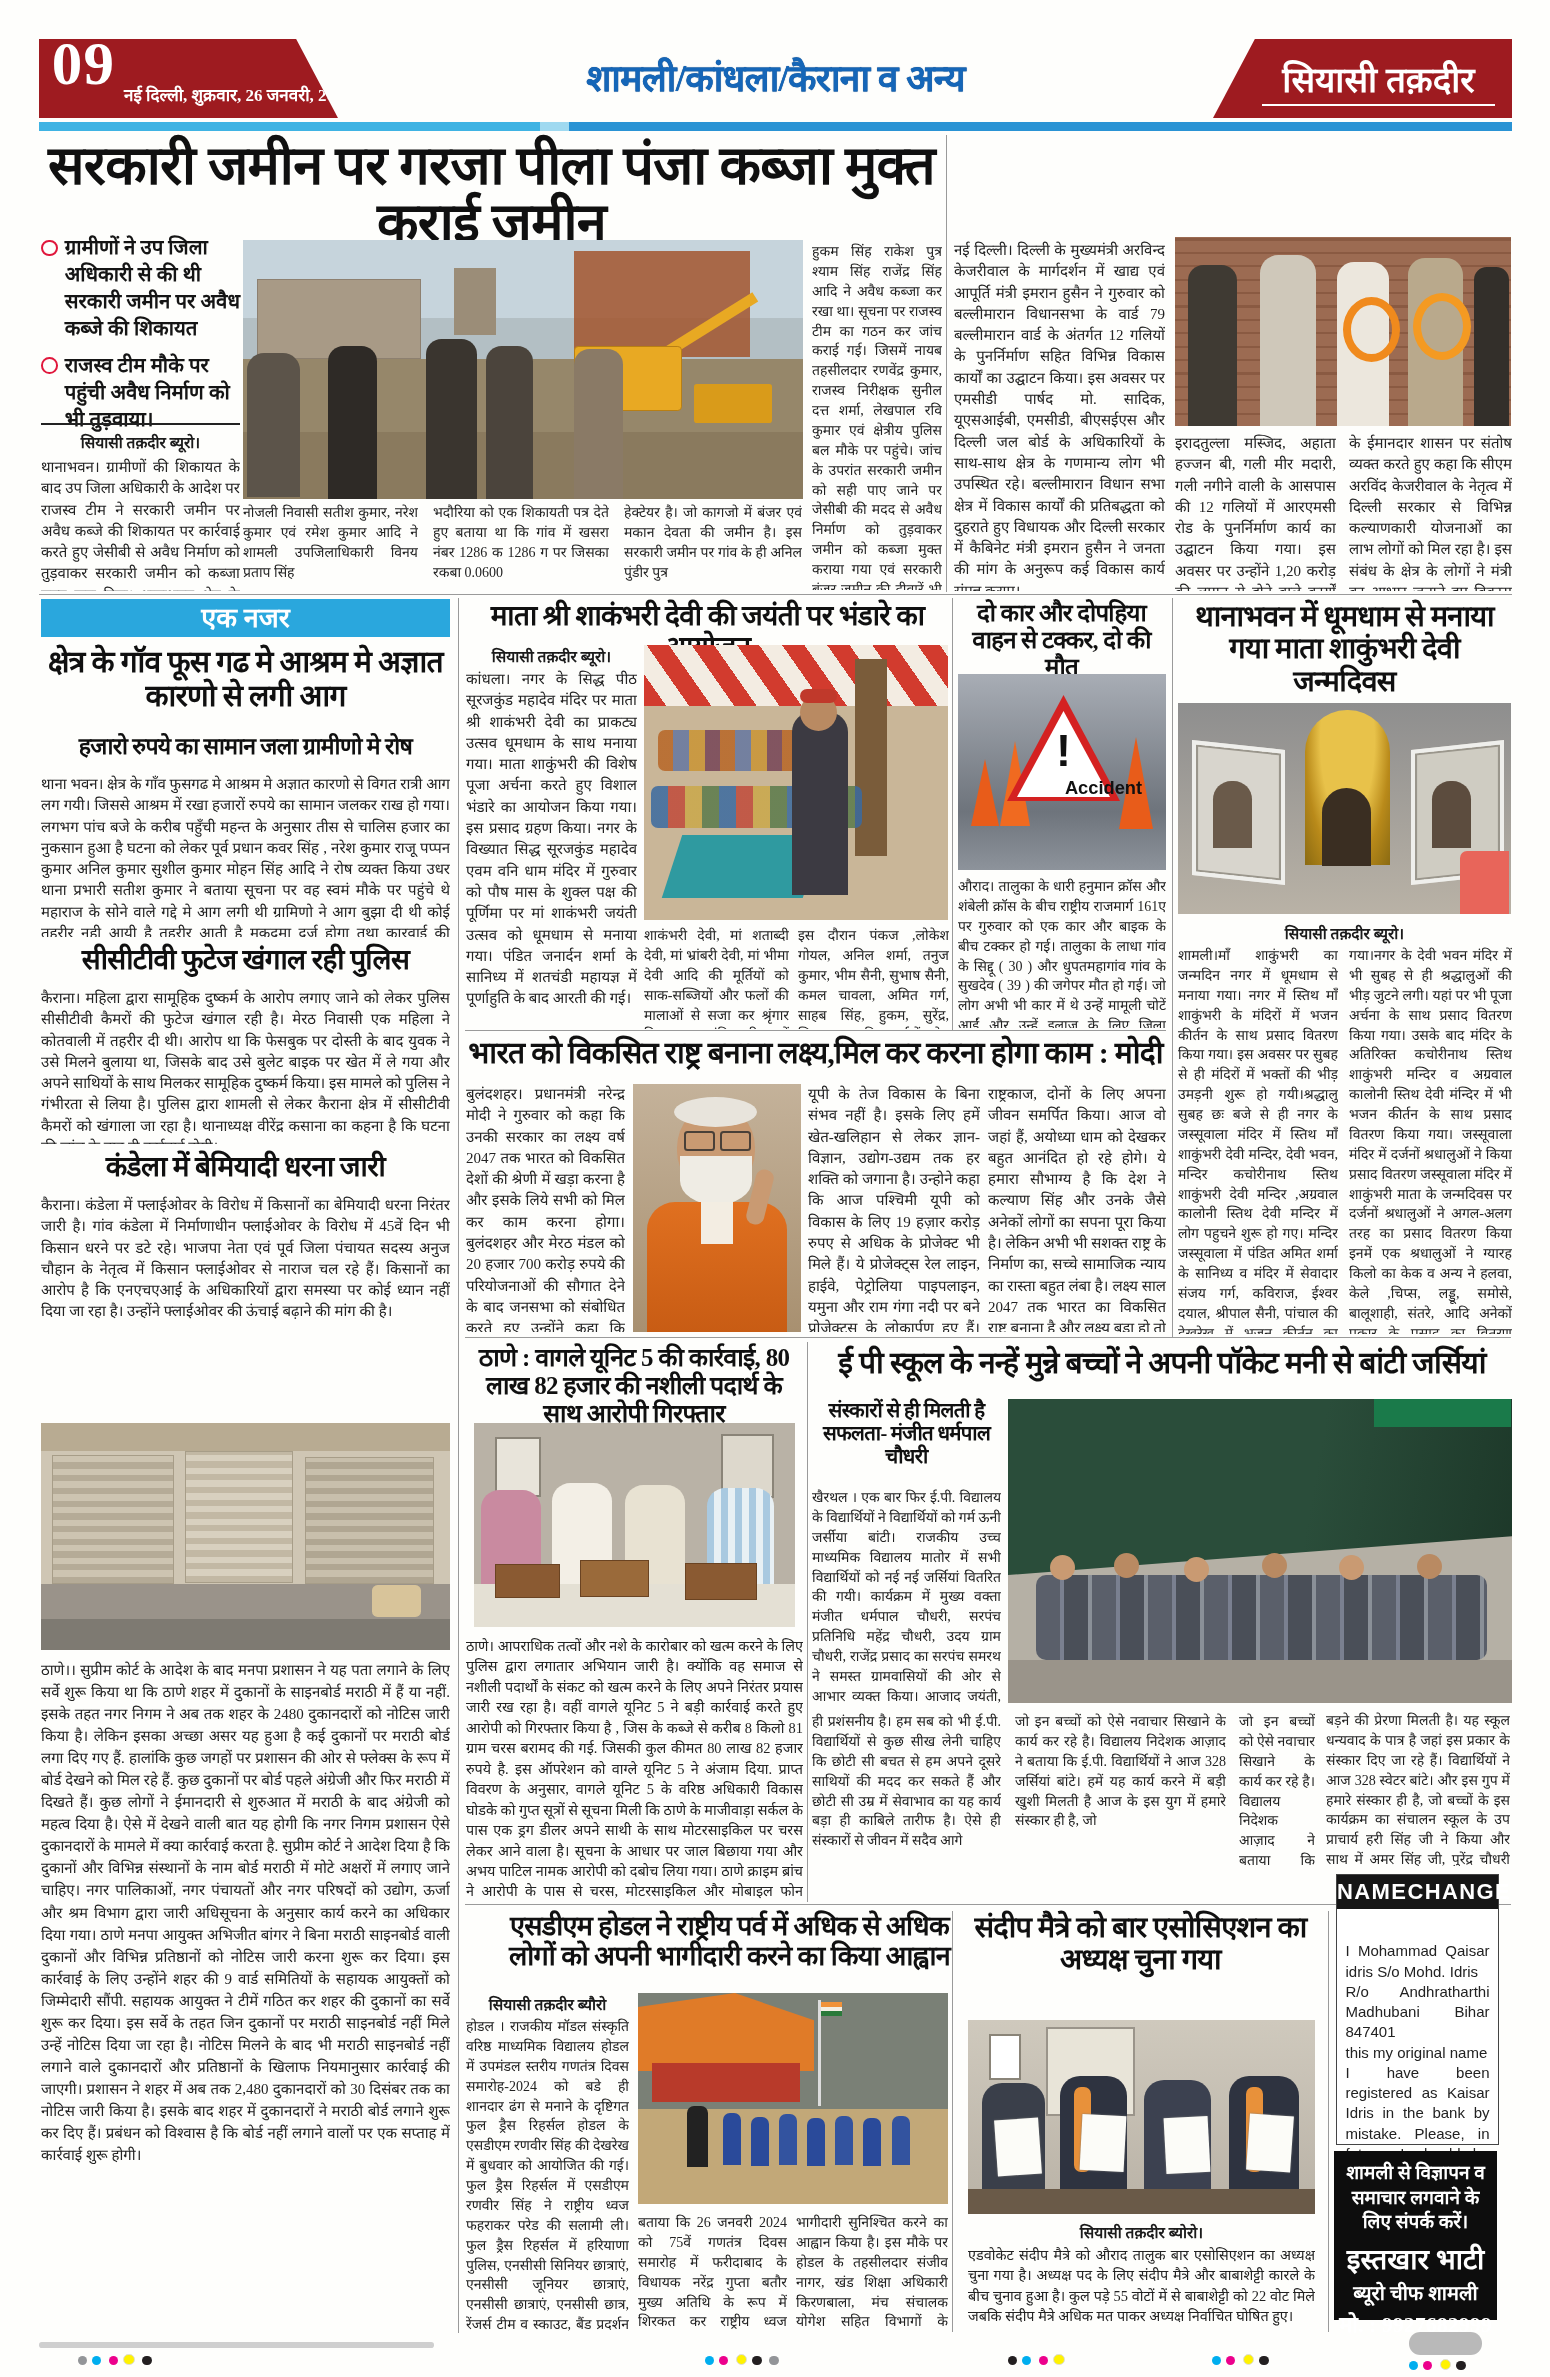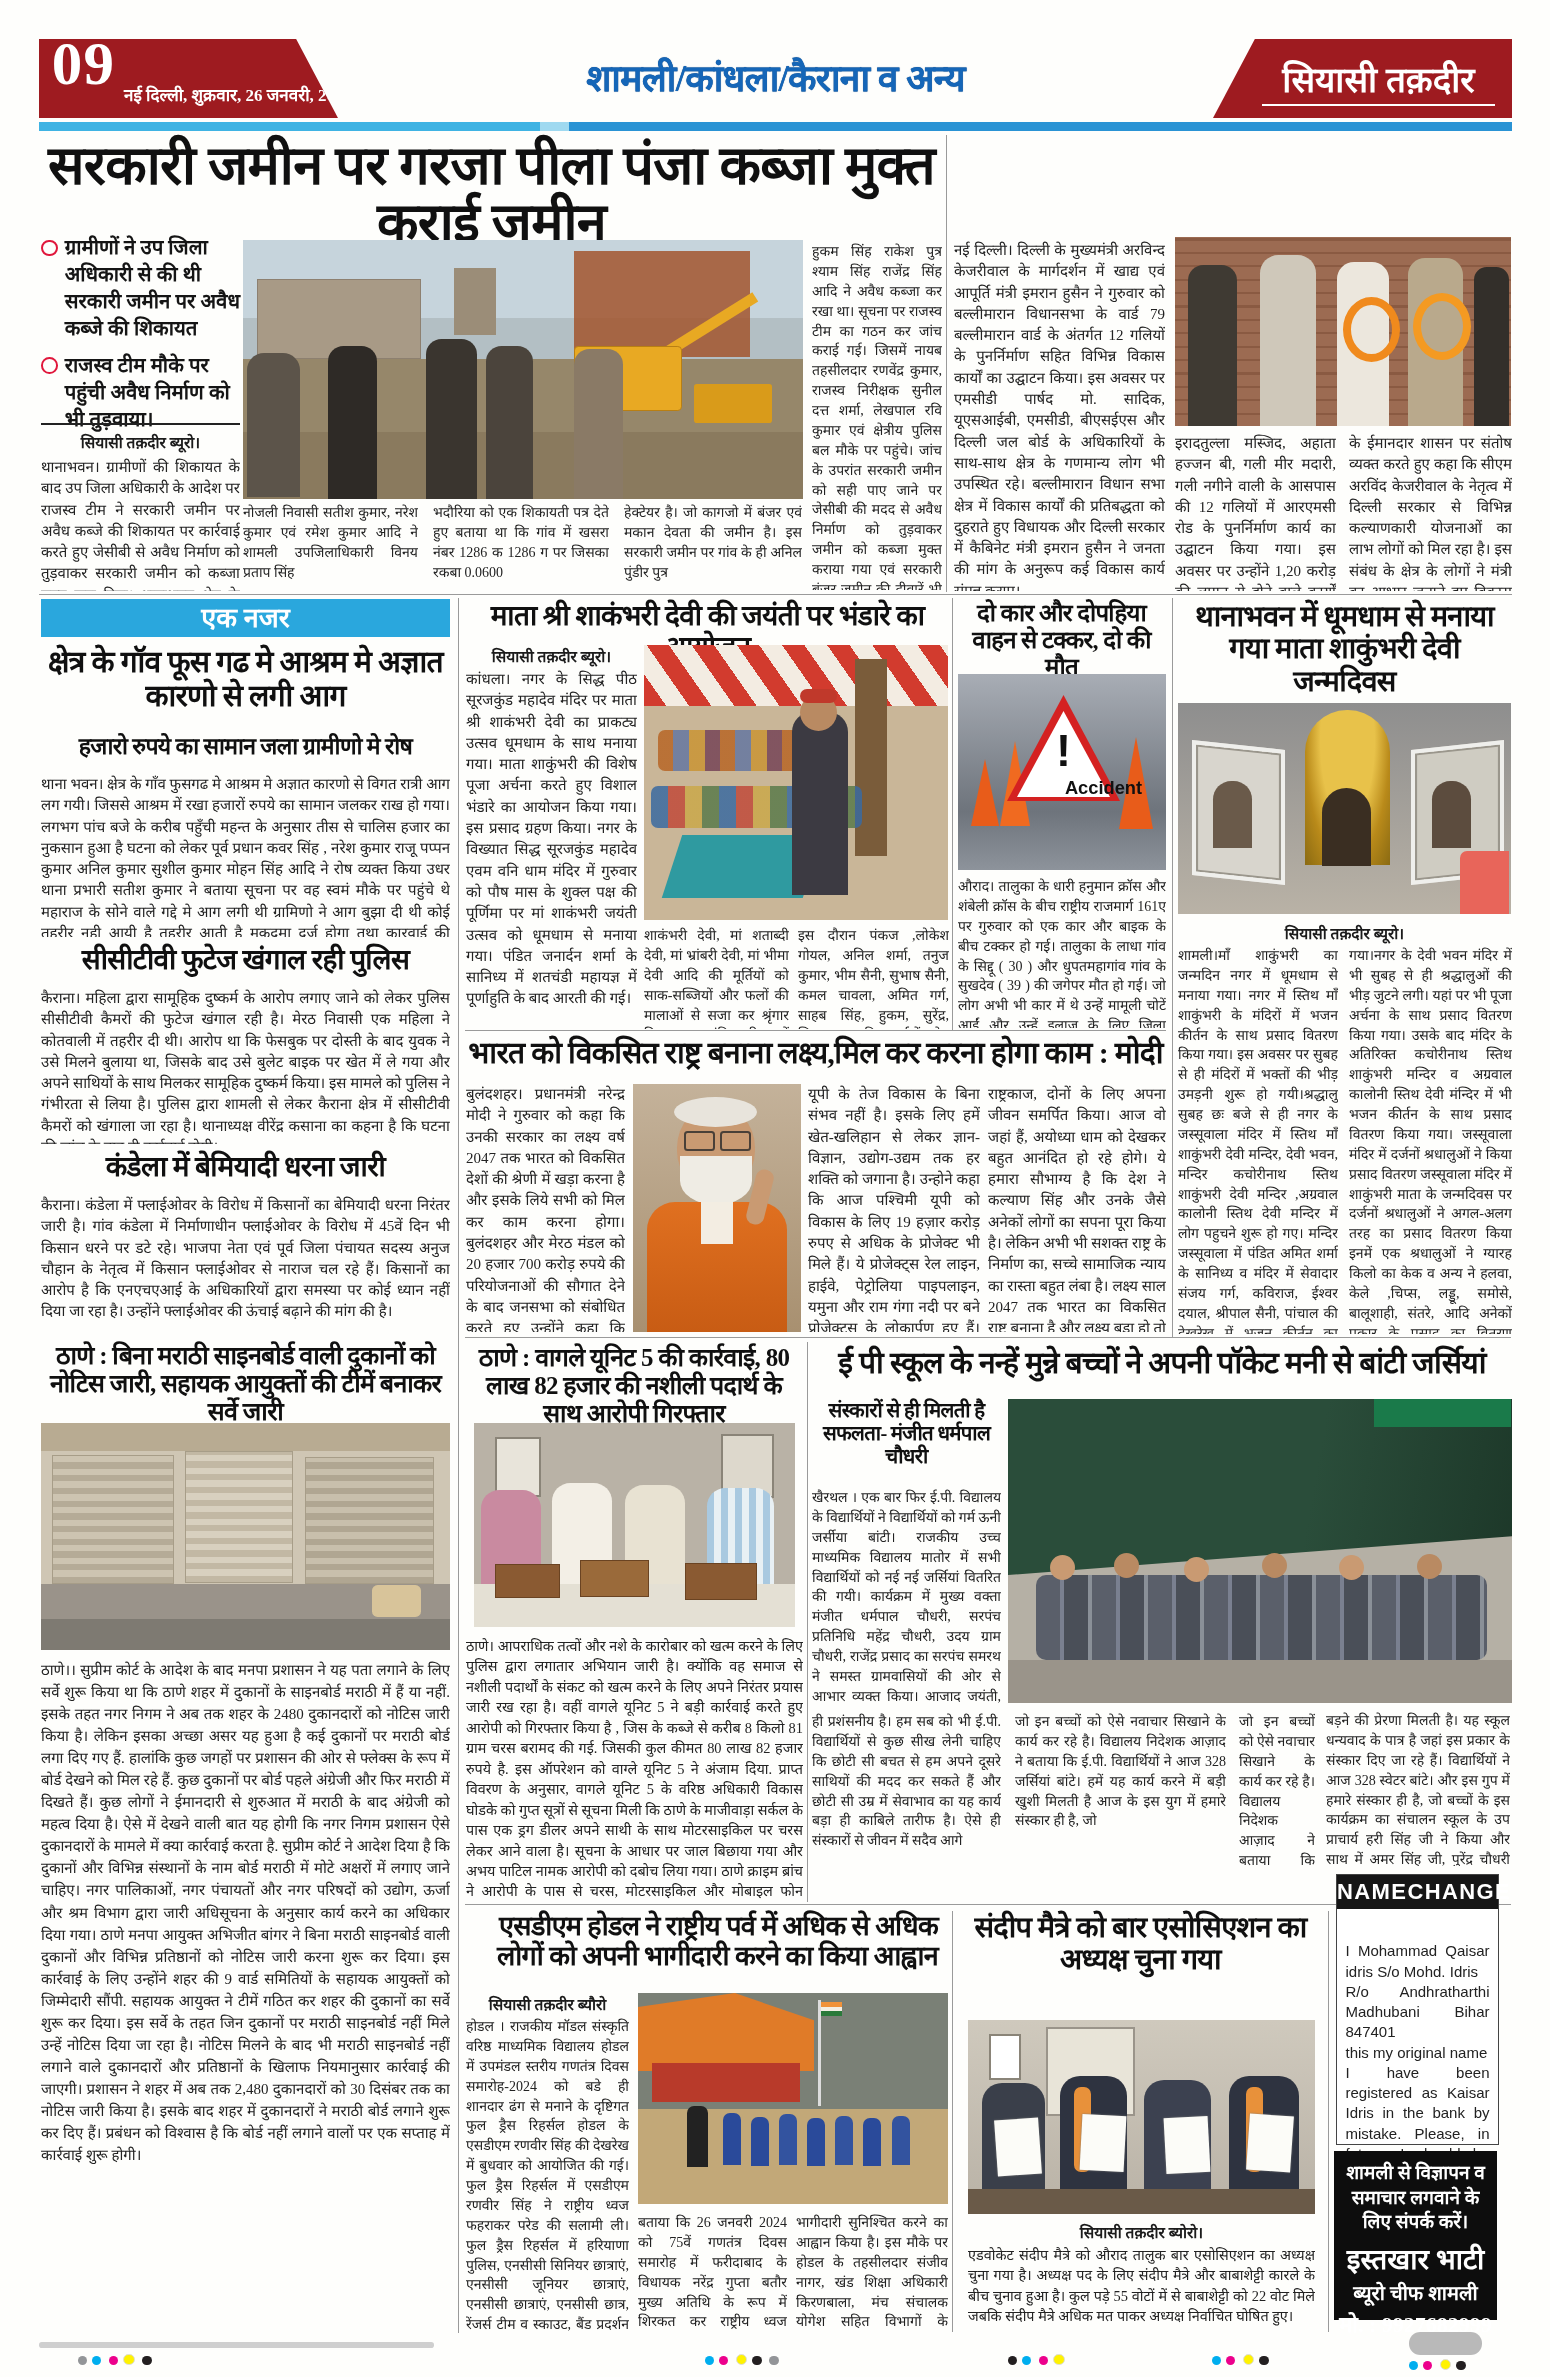--- a/index.html
+++ b/index.html
@@ -97,21 +97,20 @@
   <div class="abs hrule" style="left:39px;top:594px;width:1473px;"></div>
 
   <div class="abs hl" style="left:41px;top:645px;width:409px;font-size:30px;">क्षेत्र के गॉव फूस गढ मे आश्रम मे अज्ञात कारणो से लगी आग</div>
   <div class="abs banner-blue" style="left:41px;top:599px;width:409px;height:38px;font-size:27px;line-height:38px;">एक नजर</div>
   <div class="abs hl" style="left:41px;top:734px;width:409px;font-size:23px;">हजारो रुपये का सामान जला ग्रामीणो मे रोष</div>
   <div class="abs body-txt" style="left:41px;top:774px;width:409px;height:163px;">थाना भवन। क्षेत्र के गाँव फुसगढ मे आश्रम मे अज्ञात कारणो से विगत रात्री आग लग गयी। जिससे आश्रम में रखा हजारों रुपये का सामान जलकर राख हो गया। लगभग पांच बजे के करीब पहुँची महन्त के अनुसार तीस से चालिस हजार का नुकसान हुआ है घटना को लेकर पूर्व प्रधान कवर सिंह , नरेश कुमार राजू पप्पन कुमार अनिल कुमार सुशील कुमार मोहन सिंह आदि ने रोष व्यक्त किया उधर थाना प्रभारी सतीश कुमार ने बताया सूचना पर वह स्वमं मौके पर पहुंचे थे महाराज के सोने वाले गद्दे मे आग लगी थी ग्रामिणो ने आग बुझा दी थी कोई तहरीर नही आयी है तहरीर आती है मुकदमा दर्ज होगा तथा कारवाई की जायेगी।</div>
   <div class="abs hl" style="left:41px;top:944px;width:409px;font-size:28px;">सीसीटीवी फुटेज खंगाल रही पुलिस</div>
   <div class="abs body-txt" style="left:41px;top:988px;width:409px;height:156px;">कैराना। महिला द्वारा सामूहिक दुष्कर्म के आरोप लगाए जाने को लेकर पुलिस सीसीटीवी कैमरों की फुटेज खंगाल रही है। मेरठ निवासी एक महिला ने कोतवाली में तहरीर दी थी। आरोप था कि फेसबुक पर दोस्ती के बाद युवक ने उसे मिलने बुलाया था, जिसके बाद उसे बुलेट बाइक पर खेत में ले गया और अपने साथियों के साथ मिलकर सामूहिक दुष्कर्म किया। इस मामले को पुलिस ने गंभीरता से लिया है। पुलिस द्वारा शामली से लेकर कैराना क्षेत्र में सीसीटीवी कैमरों को खंगाला जा रहा है। थानाध्यक्ष वीरेंद्र कसाना का कहना है कि घटना की जांच के बाद ही कार्रवाई होगी।</div>
   <div class="abs hl" style="left:41px;top:1151px;width:409px;font-size:28px;">कंडेला में बेमियादी धरना जारी</div>
   <div class="abs body-txt" style="left:41px;top:1195px;width:409px;height:140px;">कैराना। कंडेला में फ्लाईओवर के विरोध में किसानों का बेमियादी धरना निरंतर जारी है। गांव कंडेला में निर्माणाधीन फ्लाईओवर के विरोध में 45वें दिन भी किसान धरने पर डटे रहे। भाजपा नेता एवं पूर्व जिला पंचायत सदस्य अनुज चौहान के नेतृत्व में किसान फ्लाईओवर से नाराज चल रहे हैं। किसानों का आरोप है कि एनएचएआई के अधिकारियों द्वारा समस्या पर कोई ध्यान नहीं दिया जा रहा है। उन्होंने फ्लाईओवर की ऊंचाई बढ़ाने की मांग की है।</div>
-  <div class="abs hl" style="left:41px;top:1342px;width:409px;font-size:25px;">ठाणे : बिना मराठी साइनबोर्ड वाली दुकानों को नोटिस जारी, सहायक आयुक्तों की टीमें बनाकर सर्वे जारी</div>
   <div class="abs photo" style="left:41px;top:1423px;width:409px;height:227px;background:#cfc6b4;">
     <div class="abs" style="left:0;top:0;width:409px;height:28px;background:#b8ab92;"></div>
     <div class="abs" style="left:10.6px;top:32px;width:120px;height:127px;background:repeating-linear-gradient(0deg,#b5ab97 0 6.3px,#cdc4b1 6.3px 12.7px);border:1.4px solid #a79d88;"></div>
     <div class="abs" style="left:144px;top:28px;width:106px;height:130px;background:repeating-linear-gradient(0deg,#c2b8a4 0 6.3px,#d8d0bf 6.3px 12.7px);border:1.4px solid #a79d88;"></div>
     <div class="abs" style="left:264px;top:34px;width:127px;height:125px;background:repeating-linear-gradient(0deg,#b0a692 0 6.3px,#c8bfac 6.3px 12.7px);border:1.4px solid #a79d88;"></div>
     <div class="abs" style="left:0;top:161px;width:409px;height:35px;background:#9a938a;"></div>
     <div class="abs" style="left:0;top:196px;width:409px;height:31px;background:#7e7a72;"></div>
     <div class="abs" style="left:331px;top:162px;width:49px;height:32px;background:#d8c49a;border-radius:5.6px;"></div>
   </div>
   <div class="abs body-txt" style="left:41px;top:1659px;width:409px;height:674px;font-size:15px;line-height:1.47;">ठाणे।। सुप्रीम कोर्ट के आदेश के बाद मनपा प्रशासन ने यह पता लगाने के लिए सर्वे शुरू किया था कि ठाणे शहर में दुकानों के साइनबोर्ड मराठी में हैं या नहीं. इसके तहत नगर निगम ने अब तक शहर के 2480 दुकानदारों को नोटिस जारी किया है। लेकिन इसका अच्छा असर यह हुआ है कई दुकानों पर मराठी बोर्ड लगा दिए गए हैं. हालांकि कुछ जगहों पर प्रशासन की ओर से फ्लेक्स के रूप में बोर्ड देखने को मिल रहे हैं. कुछ दुकानों पर बोर्ड पहले अंग्रेजी और फिर मराठी में दिखते हैं। कुछ लोगों ने ईमानदारी से शुरुआत में मराठी के बाद अंग्रेजी को महत्व दिया है। ऐसे में देखने वाली बात यह होगी कि नगर निगम प्रशासन ऐसे दुकानदारों के मामले में क्या कार्रवाई करता है. सुप्रीम कोर्ट ने आदेश दिया है कि दुकानों और विभिन्न संस्थानों के नाम बोर्ड मराठी में मोटे अक्षरों में लगाए जाने चाहिए। नगर पालिकाओं, नगर पंचायतों और नगर परिषदों को उद्योग, ऊर्जा और श्रम विभाग द्वारा जारी अधिसूचना के अनुसार कार्य करने का अधिकार दिया गया। ठाणे मनपा आयुक्त अभिजीत बांगर ने बिना मराठी साइनबोर्ड वाली दुकानों और विभिन्न प्रतिष्ठानों को नोटिस जारी करना शुरू कर दिया। इस कार्रवाई के लिए उन्होंने शहर की 9 वार्ड समितियों के सहायक आयुक्तों को जिम्मेदारी सौंपी. सहायक आयुक्त ने टीमें गठित कर शहर की दुकानों का सर्वे शुरू कर दिया। इस सर्वे के तहत जिन दुकानों पर मराठी साइनबोर्ड नहीं मिले उन्हें नोटिस दिया जा रहा है। नोटिस मिलने के बाद भी मराठी साइनबोर्ड नहीं लगाने वाले दुकानदारों और प्रतिष्ठानों के खिलाफ नियमानुसार कार्रवाई की जाएगी। प्रशासन ने शहर में अब तक 2,480 दुकानदारों को 30 दिसंबर तक का नोटिस जारी किया है। इसके बाद शहर में दुकानदारों ने मराठी बोर्ड लगाने शुरू कर दिए हैं। प्रबंधन को विश्वास है कि बोर्ड नहीं लगाने वालों पर एक सप्ताह में कार्रवाई शुरू होगी।</div>
@@ -214,21 +213,21 @@
     <div class="abs" style="left:0;top:261px;width:504px;height:44px;background:#9a948a;"></div>
   </div>
   <div class="abs body-txt" style="left:812px;top:1488px;width:189px;height:216px;font-size:14px;">खैरथल । एक बार फिर ई.पी. विद्यालय के विद्यार्थियों ने विद्यार्थियों को गर्म ऊनी जर्सीया बांटी। राजकीय उच्च माध्यमिक विद्यालय मातोर में सभी विद्यार्थियों को नई नई जर्सियां वितरित की गयी। कार्यक्रम में मुख्य वक्ता मंजीत धर्मपाल चौधरी, सरपंच प्रतिनिधि महेंद्र चौधरी, उदय ग्राम चौधरी, राजेंद्र प्रसाद का सरपंच समरथ ने समस्त ग्रामवासियों की ओर से आभार व्यक्त किया। आजाद जयंती, गिरीश त्यागी जी, कॉडिनेटर मैडम मंजू, राधा मैम एवं समस्त स्टाफ ने सभी बड़ी खुशी जताई। पूर्व विद्यालय मंजीत धर्मपाल चौधरी जी ने कहा कि ई.पी. विद्यालय के विद्यार्थियों का यह कार्य बड़ा</div>
   <div class="abs body-txt" style="left:812px;top:1712px;width:189px;height:186px;font-size:14px;">ही प्रशंसनीय है। हम सब को भी ई.पी. विद्यार्थियों से कुछ सीख लेनी चाहिए कि छोटी सी बचत से हम अपने दूसरे साथियों की मदद कर सकते हैं और छोटी सी उम्र में सेवाभाव का यह कार्य बड़ा ही काबिले तारीफ है। ऐसे ही संस्कारों से जीवन में सदैव आगे</div>
   <div class="abs body-txt" style="left:1015px;top:1712px;width:211px;height:186px;font-size:14px;">जो इन बच्चों को ऐसे नवाचार सिखाने के कार्य कर रहे है। विद्यालय निदेशक आज़ाद ने बताया कि  ई.पी. विद्यार्थियों ने आज 328 जर्सियां बांटे। हमें यह कार्य करने में बड़ी खुशी मिलती है आज के इस युग में हमारे संस्कार ही है, जो</div>
   <div class="abs body-txt" style="left:1326px;top:1711px;width:184px;height:155px;font-size:14px;">बड़ने की प्रेरणा मिलती है। यह स्कूल धन्यवाद के पात्र है जहां इस प्रकार के संस्कार दिए जा रहे हैं। विद्यार्थियों ने आज 328 स्वेटर बांटे। और इस गुप में हमारे संस्कार ही है, जो बच्चों के इस कार्यक्रम का संचालन स्कूल के उप प्राचार्य हरी सिंह जी ने किया और साथ में अमर सिंह जी, पुरेंद्र चौधरी जी, मैम विक्रम मीणा व स्टाफ मौजूद था।</div>
   <div class="abs body-txt" style="left:1239px;top:1712px;width:76px;height:154px;font-size:14px;">जो इन बच्चों को ऐसे नवाचार सिखाने के कार्य कर रहे है। विद्यालय निदेशक आज़ाद ने बताया कि  ई.पी. विद्यार्थियों ने आज 328 जर्सियां बांटे। हमें यह कार्य करने में बड़ी खुशी मिलती है आज के इस युग में हमारे संस्कार ही है, जो</div>
 
   <div class="abs hrule" style="left:465px;top:1904px;width:1046px;"></div>
 
-  <div class="abs hl" style="left:453px;top:1911px;width:485px;font-size:27px;text-align:right;">एसडीएम होडल ने राष्ट्रीय पर्व में अधिक से अधिक लोगों को अपनी भागीदारी करने का किया आह्वान</div>
+  <div class="abs hl" style="left:487px;top:1911px;width:485px;font-size:27px;">एसडीएम होडल ने राष्ट्रीय पर्व में अधिक से अधिक लोगों को अपनी भागीदारी करने का किया आह्वान</div>
   <div class="abs byline" style="left:466px;top:1993px;width:163px;">सियासी तक़दीर ब्यौरो</div>
   <div class="abs body-txt" style="left:466px;top:2017px;width:163px;height:314px;font-size:14px;">होडल । राजकीय मॉडल संस्कृति वरिष्ठ माध्यमिक विद्यालय होडल में उपमंडल स्तरीय गणतंत्र दिवस समारोह-2024 को बडे ही शानदार ढंग से मनाने के दृष्टिगत फुल ड्रैस रिहर्सल होडल के एसडीएम रणवीर सिंह की देखरेख में बुधवार को आयोजित की गई। फुल ड्रैस रिहर्सल में एसडीएम रणवीर सिंह ने राष्ट्रीय ध्वज फहराकर परेड की सलामी ली। फुल ड्रैस रिहर्सल में हरियाणा पुलिस, एनसीसी सिनियर छात्राएं, एनसीसी जूनियर छात्राएं, एनसीसी छात्राएं, एनसीसी छात्र, रेंजर्स टीम व स्काउट, बैंड प्रदर्शन की टुकड़ियों ने</div>
   <div class="abs photo" style="left:638px;top:1993px;width:310px;height:211px;background:linear-gradient(#7a8076 0 55%,#c2a878 55% 100%);">
     <div class="abs" style="left:0;top:0;width:176px;height:78px;background:#e07b28;clip-path:polygon(0 18%,55% 0,100% 35%,100% 100%,0 100%);"></div>
     <div class="abs" style="left:14px;top:70px;width:148px;height:39px;background:#b83a2a;"></div>
     <div class="abs" style="left:180px;top:7px;width:2.8px;height:106px;background:#ddd;"></div>
     <div class="abs" style="left:183px;top:8.5px;width:21px;height:14px;background:linear-gradient(#f0923a 0 33%,#f3efe6 33% 66%,#2a7a3a 66% 100%);"></div>
     <div class="abs" style="left:85px;top:120px;width:18.3px;height:52px;background:#2a4a9a;border-radius:7px 7px 0 0;"></div>
     <div class="abs" style="left:113px;top:124px;width:18.3px;height:49px;background:#2a4a9a;border-radius:7px 7px 0 0;"></div>
     <div class="abs" style="left:141px;top:121px;width:18.3px;height:51px;background:#33539f;border-radius:7px 7px 0 0;"></div>

